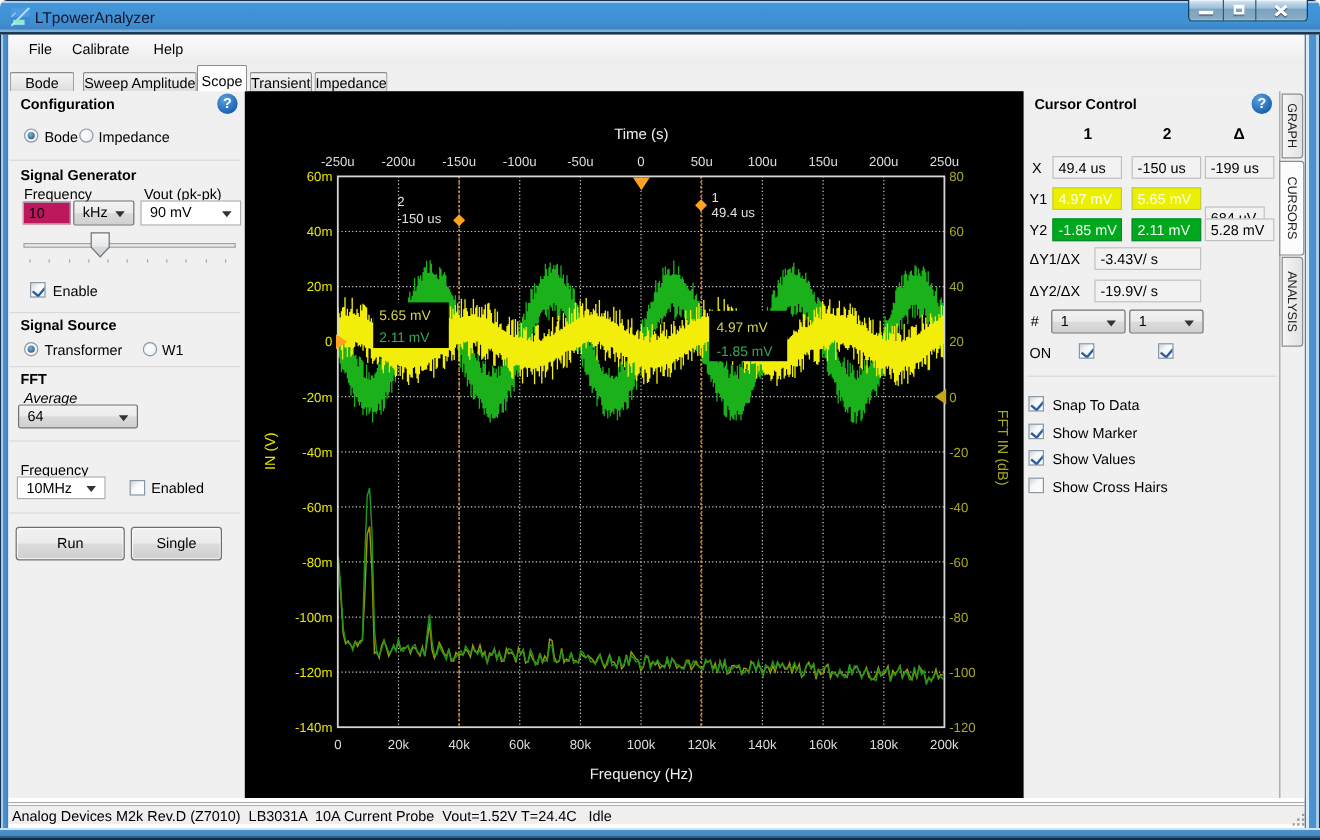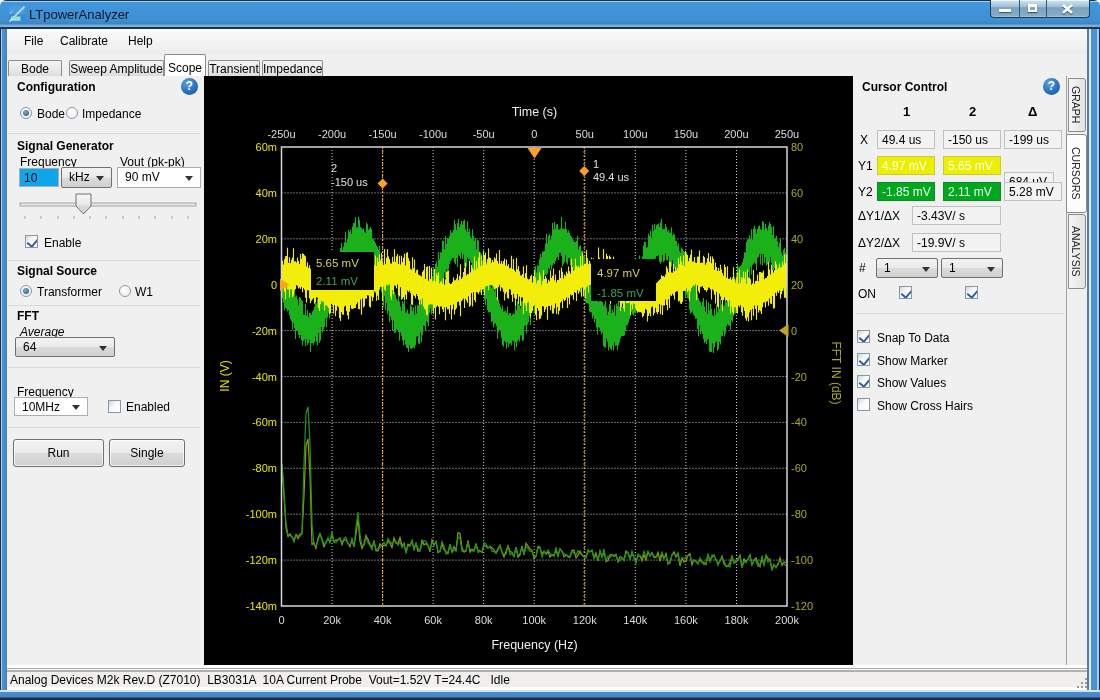--- a/index.html
+++ b/index.html
@@ -17,21 +17,21 @@
 .tab.sel{top:54px;height:22px;background:#fff;z-index:3;padding-top:6px}
 #content{left:7px;top:76px;width:1080px;height:589px;background:#f0f0f0}
 #status{left:7px;top:665px;width:1080px;height:25px;background:linear-gradient(#fff 0,#fff 3px,#a8a8a8 3px,#a8a8a8 4px,#fafafa 4px,#fafafa 5.5px,#b0b0b0 5.5px,#b0b0b0 7px,#f0efee 7px,#f0efee 22px,#fdfdfd 22px,#fdfdfd 25px)}
 .sep{position:absolute;height:1px;background:#d9d9d9}
 
 .radio{position:absolute;width:12px;height:12px;border:1px solid #8a97a5;border-radius:50%;background:radial-gradient(circle at 40% 35%,#fefefe,#e8ecef)}
 .radio.on::after{content:"";position:absolute;left:2px;top:2px;width:6px;height:6px;border-radius:50%;background:radial-gradient(circle at 40% 35%,#70b2dd,#27496b)}
 .check{position:absolute;width:13px;height:13px;border:1px solid #8a97a5;background:linear-gradient(135deg,#cdd4da 0,#f6f8f9 40%,#fff 100%);overflow:hidden}
 .check.on::after{content:"";position:absolute;left:2.5px;top:1px;width:5px;height:8px;border:solid #2c5e9e;border-width:0 2px 2px 0;transform:rotate(40deg)}
 .lbl{position:absolute;font-size:12px;color:#000;white-space:nowrap}
-.input{position:absolute;background:#0ea5e9;border:1px solid #abadb3;font-size:12px;color:#000;padding:2px 0 0 4px}
+.input{position:absolute;background:#be185d;border:1px solid #abadb3;font-size:12px;color:#000;padding:2px 0 0 4px}
 .combo{position:absolute;border:1px solid #707070;border-radius:2px;background:linear-gradient(#f2f2f2,#ebebeb 48%,#dbdbdb 52%,#d0d0d0);font-size:12px;color:#000;padding:2px 0 0 7px}
 .combo.white{background:#fff;border:1px solid #abadb3;border-radius:0}
 .combo::after{content:"";position:absolute;right:7px;top:50%;margin-top:-1.5px;border:4px solid transparent;border-top:5px solid #333;border-bottom:none}
 .btn{position:absolute;border:1px solid #707070;border-radius:3px;background:linear-gradient(#f2f2f2,#ebebeb 48%,#dbdbdb 52%,#cfcfcf);font-size:12px;color:#000;text-align:center;box-shadow:inset 0 0 0 1px rgba(255,255,255,.7)}
 .qmark{position:absolute;width:17px;height:17px;border-radius:50%;background:radial-gradient(circle at 38% 30%,#5aa2e0,#1d64b4 70%,#0f4f97);color:#fff;font-size:12px;font-weight:bold;text-align:center;line-height:17px}
 .vbox{position:absolute;background:#f2f2f2;border:1px solid #c0c0c0;font-size:12px;color:#000;padding:2px 0 0 4px;white-space:nowrap}
 .vtab{position:absolute;border:1px solid #8c8c8c;border-radius:0 3px 3px 0;writing-mode:vertical-rl;font-size:10.5px;color:#222;text-align:center;background:linear-gradient(90deg,#f5f5f5,#e2e2e2)}
 </style></head><body>
 <div id="titlebar" class="abs"></div>
 <svg class="abs" style="left:9px;top:6px" width="16" height="16">

